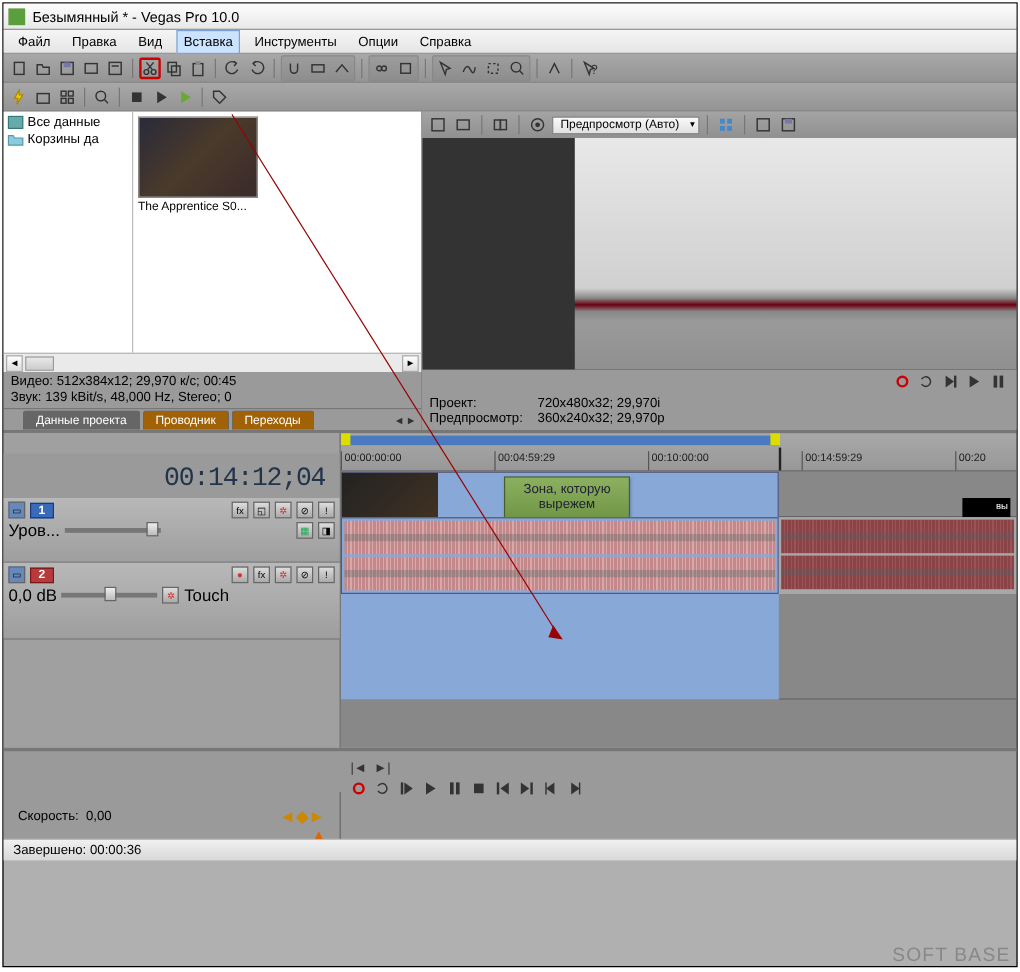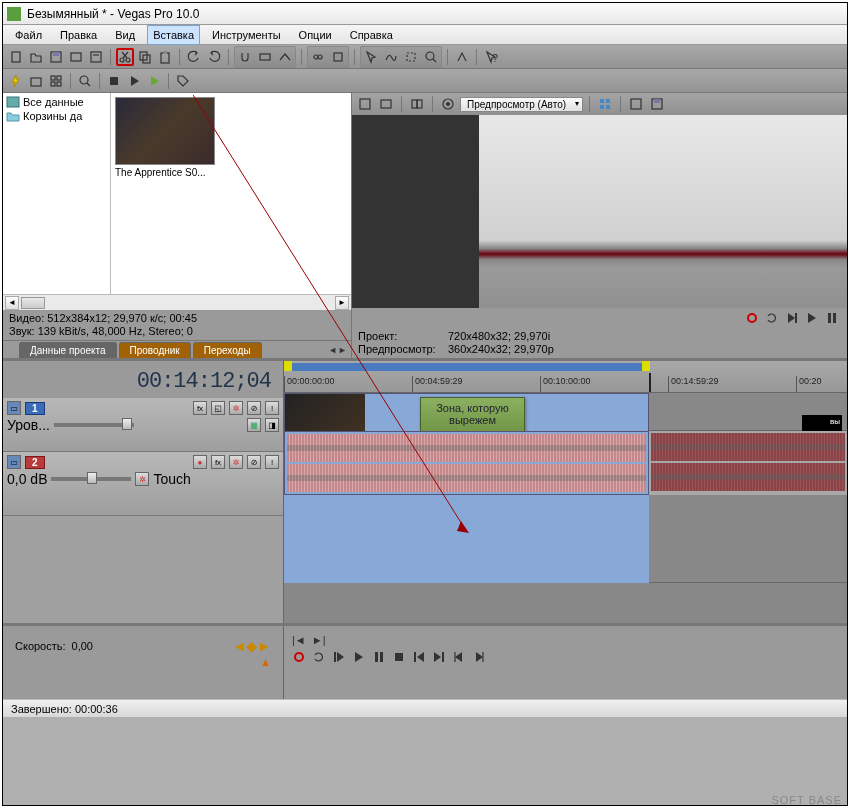--- a/index.html
+++ b/index.html
@@ -40,21 +40,21 @@
 .preview-dd { background: linear-gradient(#fafafa,#e0e0e0); border: 1px solid #888; padding: 1px 16px 1px 6px; font-size: 10px; position: relative; }
 .preview-dd::after { content: "▾"; position: absolute; right: 3px; top: 1px; font-size: 8px; }
 .preview-view { flex: 1; background: #333; position: relative; overflow: hidden; }
 .preview-img { position: absolute; left: 127px; top: 0; width: 370px; height: 278px; background: linear-gradient(180deg, #e8e8e8 0%, #d0d0d0 45%, #888 48%, #6a0010 50%, #888 52%, #9a9a9a 55%, #7a7a7a 100%); }
 .transport-bar { background: #9a9a9a; height: 20px; display: flex; align-items: center; justify-content: flex-end; padding: 0 8px; gap: 6px; }
 .transport-btn { width: 14px; height: 14px; display: flex; align-items: center; justify-content: center; cursor: pointer; }
 .rec-dot { width: 10px; height: 10px; border: 2px solid #c00; border-radius: 50%; }
 .preview-info { background: #9a9a9a; padding: 2px 6px; font-size: 10px; line-height: 13px; display: grid; grid-template-columns: 90px auto; }
 .timeline-area { border-top: 3px solid #777; display: flex; height: 265px; }
 .track-headers { width: 281px; background: #a0a0a0; border-right: 1px solid #666; }
-.timecode-big { background: #9a9a9a; text-align: right; padding: 8px 12px 4px; font-size: 22px; font-family: 'Courier New', monospace; color: #22334a; letter-spacing: -1px; }
+.timecode-big { background: #9a9a9a; text-align: right; padding: 8px 12px 4px; font-size: 22px; font-family: 'Courier New', monospace; color: #22334a; letter-spacing: -1px; margin-top: 17px; }
 .track-header { background: linear-gradient(#b8b8b8,#9e9e9e); border-bottom: 1px solid #777; padding: 3px 4px; display: flex; flex-direction: column; gap: 2px; }
 .track-row { display: flex; align-items: center; gap: 4px; }
 .track-num { background: #3a6bb8; color: #fff; border: 1px solid #1a3a78; padding: 0 6px; font-size: 10px; font-weight: bold; }
 .track-num.aud { background: #b83a3a; border-color: #781a1a; }
 .track-btn { width: 14px; height: 14px; border: 1px solid #666; background: linear-gradient(#ddd,#aaa); display: flex; align-items: center; justify-content: center; font-size: 8px; cursor: pointer; }
 .slider { flex: 1; height: 4px; background: #777; position: relative; max-width: 80px; }
 .slider-handle { width: 10px; height: 12px; background: linear-gradient(#eee,#bbb); border: 1px solid #666; position: absolute; top: -5px; left: 45%; }
 .track-label { font-size: 14px; color: #000; }
 .timeline-tracks { flex: 1; background: #888; position: relative; overflow: hidden; }
 .ruler-zone { height: 32px; background: linear-gradient(#a8a8a8, #989898); border-bottom: 1px solid #666; position: relative; }
@@ -68,28 +68,28 @@
 .video-clip .vthumb { width: 80px; height: 52px; background: linear-gradient(135deg,#222,#443322); }
 .audio-clip { position: absolute; left: 0; top: 0; width: 365px; height: 64px; background: #88a8d8; border: 1px solid #557; }
 .audio-clip2 { position: absolute; left: 365px; top: 0; right: 0; height: 64px; background: #a8a8a8; }
 .waveform { height: 28px; margin: 2px; background: repeating-linear-gradient(90deg, #c4888a 0 2px, #d8a8aa 2px 3px); position: relative; }
 .waveform::after { content: ""; position: absolute; left: 0; right: 0; top: 40%; height: 20%; background: #466; opacity: 0.3; }
 .audio-clip2 .waveform { background: repeating-linear-gradient(90deg, #8a4448 0 2px, #9a5458 2px 3px); }
 .empty-row { height: 88px; background: #888; border-bottom: 1px solid #666; position: relative; }
 .empty-clip { position: absolute; left: 0; top: 0; width: 365px; height: 88px; background: #88a8d8; }
 .annotation { position: absolute; left: 135px; top: 3px; width: 105px; height: 43px; background: linear-gradient(#8ab060,#6a9040); border: 1px solid #486028; padding: 4px; font-size: 10px; text-align: center; color: #223; box-shadow: 1px 1px 3px rgba(0,0,0,0.3); }
 .bottom-controls { border-top: 3px solid #777; background: #9a9a9a; height: 76px; display: flex; }
-.bottom-left { width: 281px; padding: 12px; border-right: 1px solid #666; }
+.bottom-left { width: 281px; padding: 12px; border-right: 1px solid #666; margin-top: 34px; }
 .speed-row { display: flex; align-items: center; gap: 6px; }
 .bot-transport { flex: 1; padding: 4px 8px; }
 .bot-tp-row { display: flex; align-items: center; gap: 6px; margin-top: 4px; }
 .status-bar { background: linear-gradient(#f0f0f0,#d8d8d8); height: 18px; display: flex; align-items: center; padding: 0 8px; font-size: 10px; border-top: 1px solid #bbb; }
 svg { width: 14px; height: 14px; }
 .ico { stroke: #333; stroke-width: 1.2; fill: none; }
-.watermark { position: absolute; right: 8px; bottom: 4px; font-size: 11px; color: #888; font-family: Arial; letter-spacing: 1px; }
+.watermark { position: absolute; right: 8px; bottom: 4px; font-size: 16px; color: #888; font-family: Arial; letter-spacing: 1px; }
 .arrow-line { position: absolute; pointer-events: none; z-index: 100; }
 </style>
 </head>
 <body>
 
 <div class="window">
 
   <div class="titlebar">
     <div class="titlebar-icon"></div>
     <div class="titlebar-text">Безымянный * - Vegas Pro 10.0</div>

